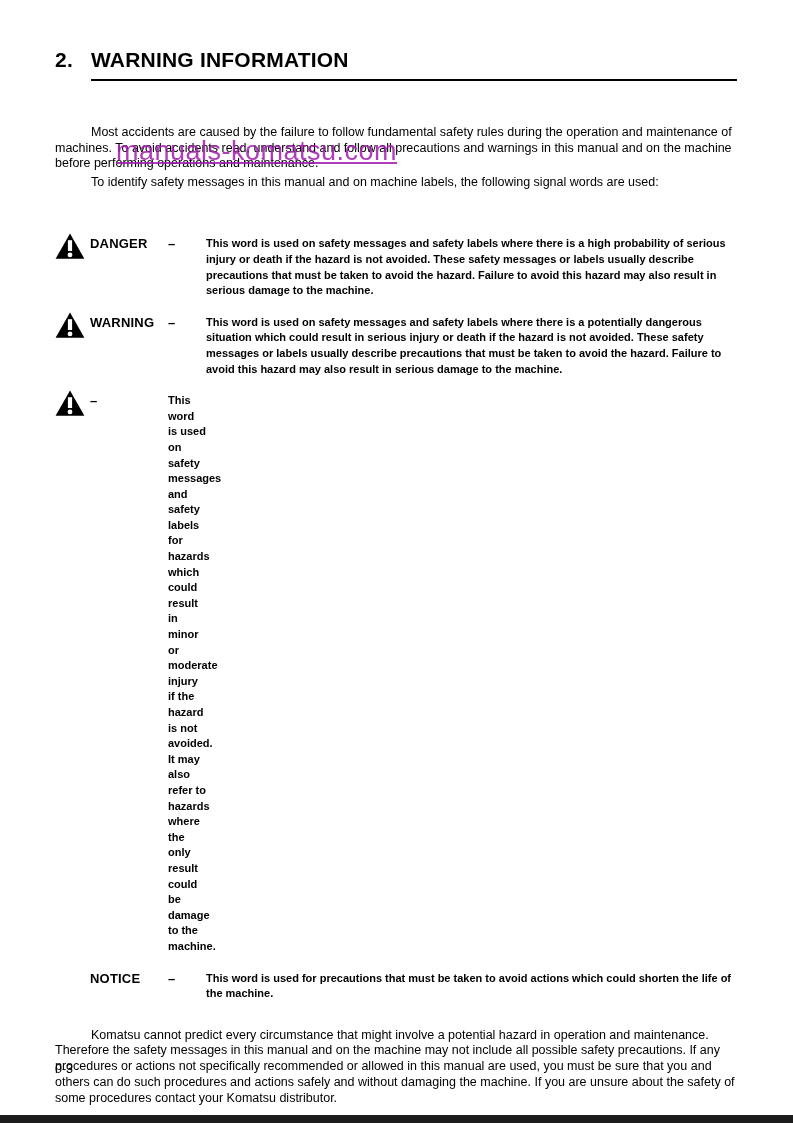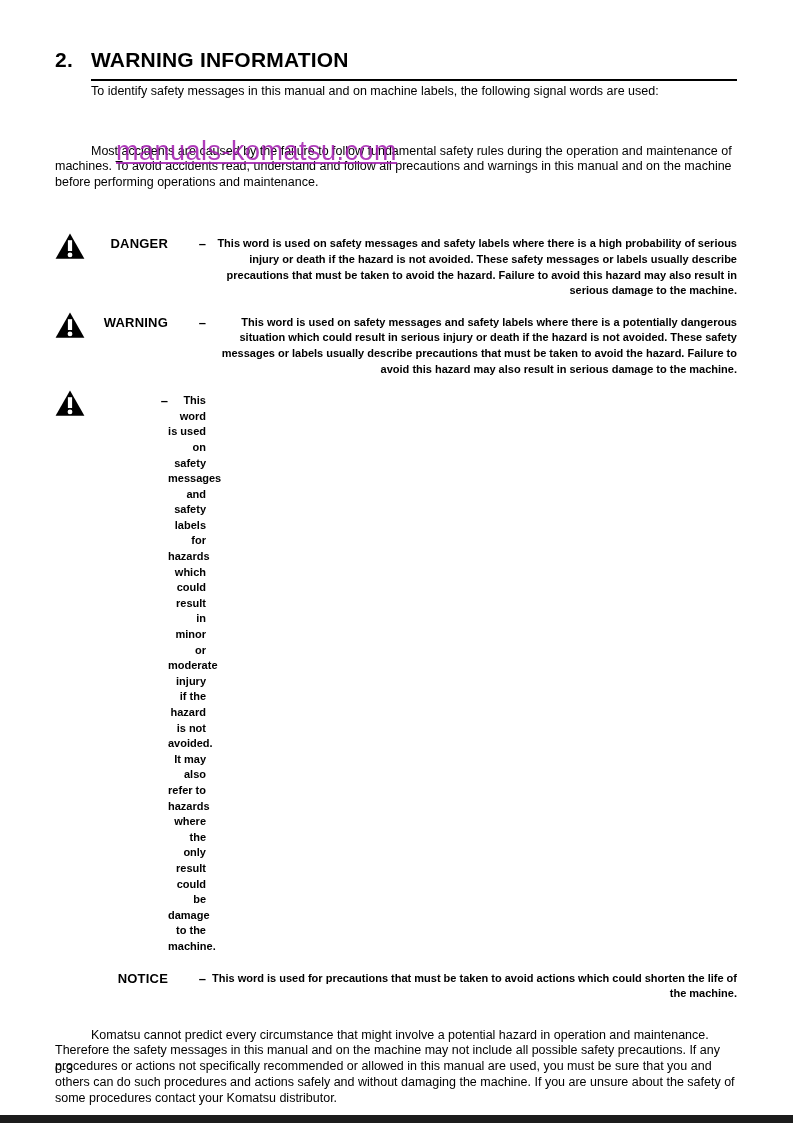--- a/index.html
+++ b/index.html
@@ -15,21 +15,21 @@
   .content { position:absolute; left:55px; top:48px; width:682px; }
 
   .doc-title { display:flex; align-items:baseline; font-weight:bold; font-size:21px; letter-spacing:0.2px; }
   .doc-title .num { width:36px; flex:0 0 36px; }
   .title-rule { height:2px; background:#000; margin-left:36px; margin-top:7px; }
 
   .para { font-size:12.5px; line-height:15.6px; text-indent:36px; text-align:left; }
   .intro-p1 { margin-top:44px; }
   .intro-p2 { margin-top:3px; }
 
-  .signal-list { margin-top:46px;text-align:right; }
+  .signal-list { margin-top:46px; }
   .signal-row { display:grid; grid-template-columns:35px 78px 38px 1fr; margin-bottom:16px; }
   .sig-icon { padding-top:0; }
   .sig-icon svg { display:block; margin-top:-3px; }
   .sig-label { font-weight:bold; font-size:13px; letter-spacing:0.2px; }
   .sig-dash  { font-weight:bold; font-size:13px; }
   .sig-desc  { font-weight:bold; font-size:11px; line-height:15.6px; }
 
   .safety-ref { margin-top:36px; font-weight:bold; font-size:12.5px; text-indent:36px; }
   .closing    { margin-top:26px; font-size:12.5px; line-height:15.8px; text-indent:36px; }
 
@@ -50,22 +50,22 @@
 <div class="page">
 
   <div class="content">
 
     <div class="doc-title">
       <span class="num">2.</span>
       <span>WARNING INFORMATION</span>
     </div>
     <div class="title-rule"></div>
 
+    <p class="para intro-p1">Most accidents are caused by the failure to follow fundamental safety rules during the operation and maintenance of machines. To avoid accidents read, understand and follow all precautions and warnings in this manual and on the machine before performing operations and maintenance.</p>
     <p class="para intro-p2">To identify safety messages in this manual and on machine labels, the following signal words are used:</p>
-    <p class="para intro-p1">Most accidents are caused by the failure to follow fundamental safety rules during the operation and maintenance of machines. To avoid accidents read, understand and follow all precautions and warnings in this manual and on the machine before performing operations and maintenance.</p>
 
     <div class="signal-list">
 
       <div class="signal-row">
         <div class="sig-icon">
           <svg width="30" height="27" viewBox="0 0 100 90" aria-hidden="true">
             <path d="M50 2 L98 86 L2 86 Z" fill="#000"></path>
             <rect x="43" y="24" width="14" height="36" fill="#fff"></rect>
             <circle cx="50" cy="73" r="8" fill="#fff"></circle>
           </svg>

